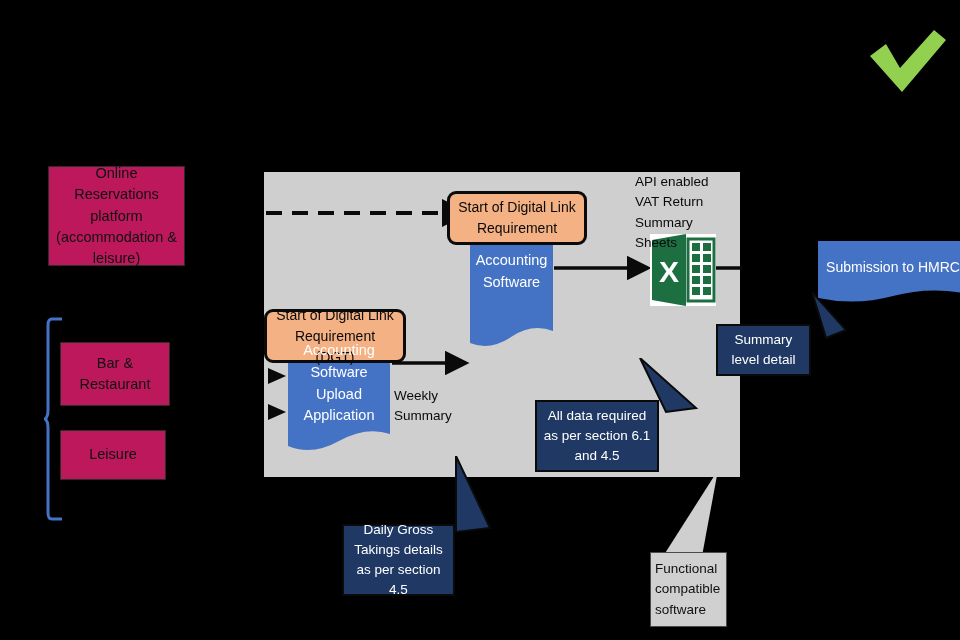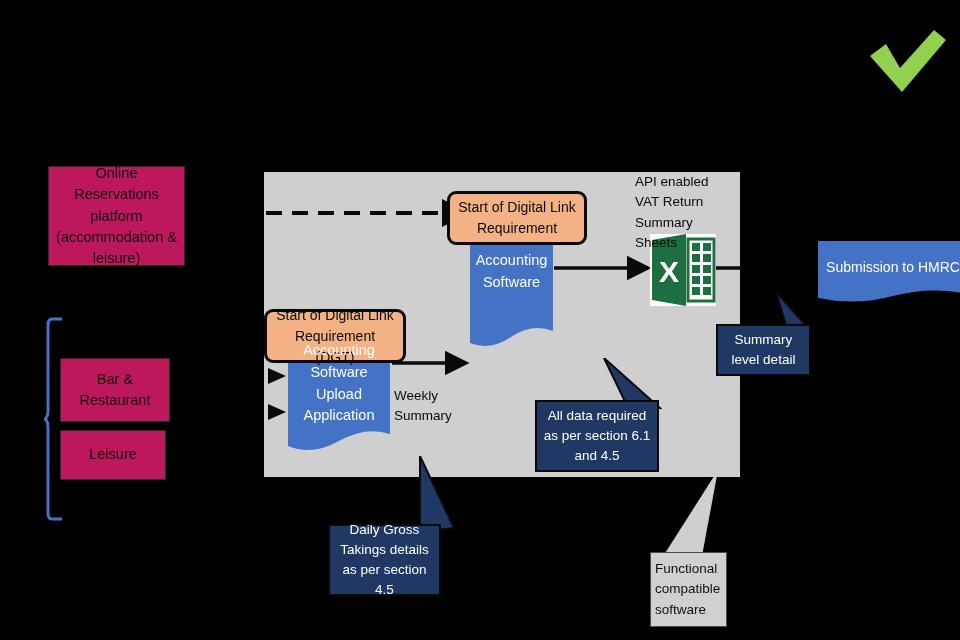--- a/index.html
+++ b/index.html
@@ -32,21 +32,21 @@
     display: flex;
     align-items: center;
     justify-content: center;
     text-align: center;
     color: #101010;
     font-size: 14.5px;
     line-height: 1.45;
     padding: 4px 6px;
   }
   #box-online      { left: 48px;  top: 166px; width: 137px; height: 100px; }
-  #box-bar         { left: 60px;  top: 342px; width: 110px; height: 64px; margin-top: 16px;  }
+  #box-bar         { left: 60px;  top: 342px; width: 110px; height: 64px;  }
   #box-leisure     { left: 60px;  top: 430px; width: 106px; height: 50px;  }
 
   
   #left-brace { left: 44px; top: 316px; width: 22px; height: 206px; }
 
   
   .doc-shape {
     display: flex;
     align-items: center;
     justify-content: center;
@@ -96,40 +96,41 @@
   #note-dlr      { left: 447px; top: 143px; width: 140px; height: 54px; }
   #note-dlr-dgt  { left: 264px; top: 261px; width: 142px; height: 54px; }
 
   
   .navy-note {
     position: absolute;
     color: #FFFFFF;
     font-size: 13.5px;
     line-height: 1.5;
     text-align: center;
+    padding-left: 36px;
   }
   .navy-note .navy-body {
     position: absolute;
     background: #1F3864;
     border: 2px solid #0A0A0A;
     box-sizing: border-box;
     display: flex;
     align-items: center;
     justify-content: center;
     padding: 3px 6px;
     z-index: 2;
   }
   .navy-note .navy-tail { position: absolute; z-index: 1; }
 
   #note-summary      { left: 716px; top: 292px; width: 120px; height: 105px; }
   #note-summary      .navy-body { left: 0; top: 32px; width: 95px; height: 52px; }
   #note-alldata      { left: 520px; top: 358px; width: 160px; height: 130px; }
   #note-alldata      .navy-body { left: 15px; top: 42px; width: 124px; height: 72px; }
   #note-dailygross   { left: 328px; top: 456px; width: 140px; height: 160px; }
-  #note-dailygross   .navy-body { left: 0; top: 68px; width: 113px; height: 72px; justify-content: center; }
+  #note-dailygross   .navy-body { left: 14px; top: 68px; width: 113px; height: 72px; justify-content: center; }
 
   
   #note-functional {
     left: 640px; top: 470px; width: 160px; height: 165px;
   }
   #note-functional .grey-body {
     position: absolute;
     left: 10px; top: 82px; width: 77px; height: 75px;
     background: #D0D0D0;
     border: 1px solid #4a4a4a;

